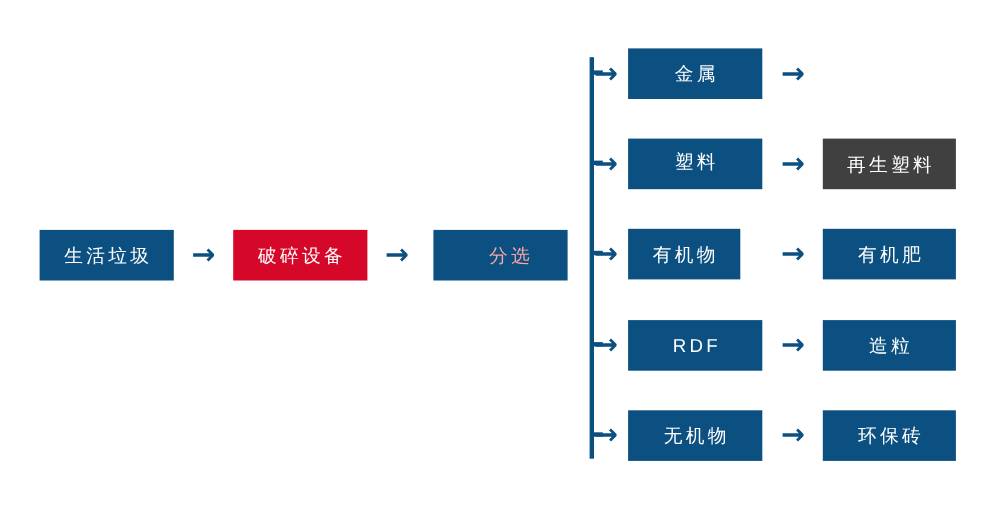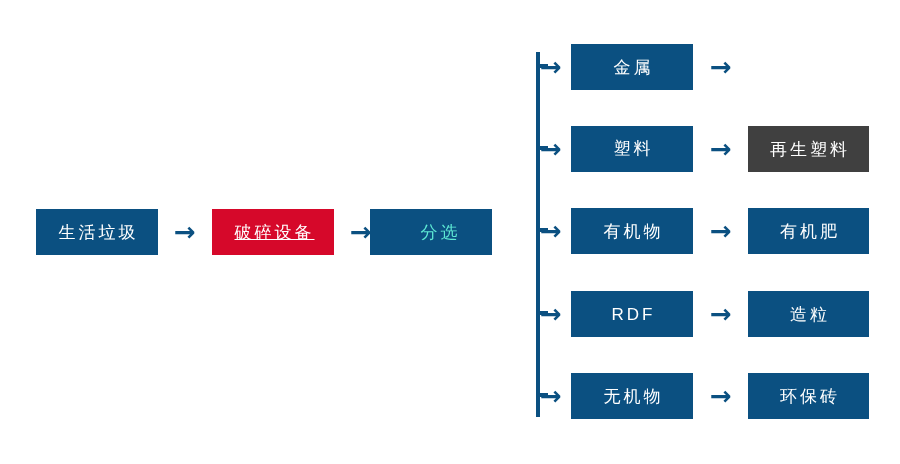--- a/index.html
+++ b/index.html
@@ -25,21 +25,21 @@
     color: #ffffff;
     font-size: 17px;
     letter-spacing: 3px;
     text-indent: 3px;
     line-height: 1;
     white-space: nowrap;
     box-sizing: border-box;
     -webkit-font-smoothing: antialiased;
   }
   .node.blue  { background: #0b5081; }
-  .node.red   { background: #d6082a; text-decoration: underline; }
+  .node.red   { background: #d6082a; }
 
   .arrow {
     position: absolute;
     display: flex;
     align-items: center;
     justify-content: center;
     color: #0b5081;
     font-size: 26px;
     line-height: 1;
     font-family: "DejaVu Sans", sans-serif;
@@ -74,38 +74,38 @@
 <div id="canvas" style="background: rgb(255, 255, 255);">
 
   <div class="node blue" style="left: 36px; top: 209px; width: 122px; height: 46px; background: rgb(11, 80, 129); color: rgb(255, 255, 255);">生活垃圾</div>
 
   <div class="arrow" style="left: 164px; top: 209px; width: 42px; height: 46px; color: rgb(11, 80, 129);">→</div>
 
   <div class="node red" style="left: 212px; top: 209px; width: 122px; height: 46px; background: rgb(214, 8, 42); color: rgb(255, 255, 255);">破碎设备</div>
 
   <div class="arrow" style="left: 340px; top: 209px; width: 42px; height: 46px; color: rgb(11, 80, 129);">→</div>
 
-  <div class="node blue" style="left: 370px; top: 209px; width: 122px; height: 46px; background: rgb(11, 80, 129); color: #5eead4; padding-left: 16px;">分选</div>
+  <div class="node blue" style="left: 394px; top: 209px; width: 122px; height: 46px; background: rgb(11, 80, 129); color: #fca5a5; padding-left: 16px;">分选</div>
 
   <div class="trunk" style="left: 536px; top: 52px; width: 4px; height: 365px; background: rgb(11, 80, 129);"></div>
 
   <div class="branch-stub" style="left: 540px; top: 64px; width: 8px; height: 4px; background: rgb(11, 80, 129);"></div>
   <div class="branch-arrow" style="left: 540px; top: 44px; width: 32px; height: 46px; color: rgb(11, 80, 129);">→</div>
   <div class="node blue" style="left: 571px; top: 44px; width: 122px; height: 46px; background: rgb(11, 80, 129); color: rgb(255, 255, 255);">金属</div>
   <div class="arrow" style="left: 697px; top: 44px; width: 48px; height: 46px; color: rgb(11, 80, 129);">→</div>
 
   <div class="branch-stub" style="left: 540px; top: 146px; width: 8px; height: 4px; background: rgb(11, 80, 129);"></div>
   <div class="branch-arrow" style="left: 540px; top: 126px; width: 32px; height: 46px; color: rgb(11, 80, 129);">→</div>
   <div class="node blue" style="left: 571px; top: 126px; width: 122px; height: 46px; background: rgb(11, 80, 129); color: rgb(255, 255, 255); font-family: Liberation Mono, monospace;">塑料</div>
   <div class="arrow" style="left: 697px; top: 126px; width: 48px; height: 46px; color: rgb(11, 80, 129);">→</div>
   <div class="node blue" style="left: 748px; top: 126px; width: 121px; height: 46px; background: #404040; color: rgb(255, 255, 255);">再生塑料</div>
 
   <div class="branch-stub" style="left: 540px; top: 228px; width: 8px; height: 4px; background: rgb(11, 80, 129);"></div>
   <div class="branch-arrow" style="left: 540px; top: 208px; width: 32px; height: 46px; color: rgb(11, 80, 129);">→</div>
-  <div class="node blue" style="left: 571px; top: 208px; width: 122px; height: 46px; background: rgb(11, 80, 129); color: rgb(255, 255, 255);">有机物</div>
+  <div class="node blue" style="left: 571px; top: 208px; width: 102px; height: 46px; background: rgb(11, 80, 129); color: rgb(255, 255, 255);">有机物</div>
   <div class="arrow" style="left: 697px; top: 208px; width: 48px; height: 46px; color: rgb(11, 80, 129);">→</div>
   <div class="node blue" style="left: 748px; top: 208px; width: 121px; height: 46px; background: rgb(11, 80, 129); color: rgb(255, 255, 255);">有机肥</div>
 
   <div class="branch-stub" style="left: 540px; top: 311px; width: 8px; height: 4px; background: rgb(11, 80, 129);"></div>
   <div class="branch-arrow" style="left: 540px; top: 291px; width: 32px; height: 46px; color: rgb(11, 80, 129);">→</div>
   <div class="node blue" style="left: 571px; top: 291px; width: 122px; height: 46px; background: rgb(11, 80, 129); color: rgb(255, 255, 255);">RDF</div>
   <div class="arrow" style="left: 697px; top: 291px; width: 48px; height: 46px; color: rgb(11, 80, 129);">→</div>
   <div class="node blue" style="left: 748px; top: 291px; width: 121px; height: 46px; background: rgb(11, 80, 129); color: #ffffff;">造粒</div>
 
   <div class="branch-stub" style="left: 540px; top: 393px; width: 8px; height: 4px; background: rgb(11, 80, 129);"></div>

